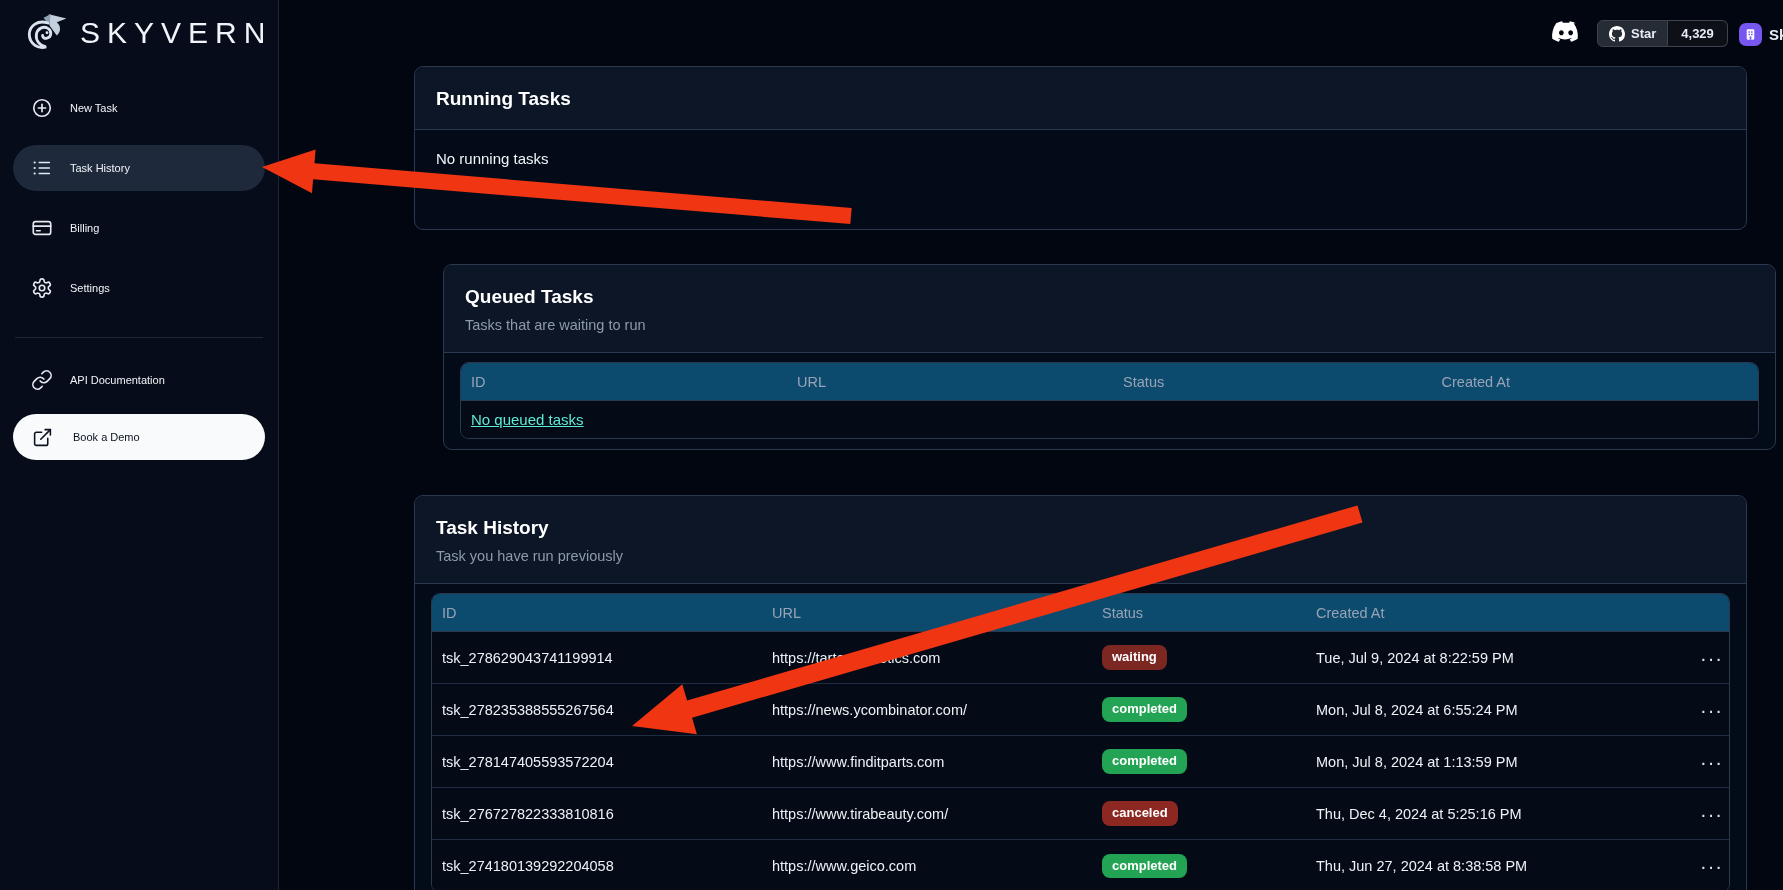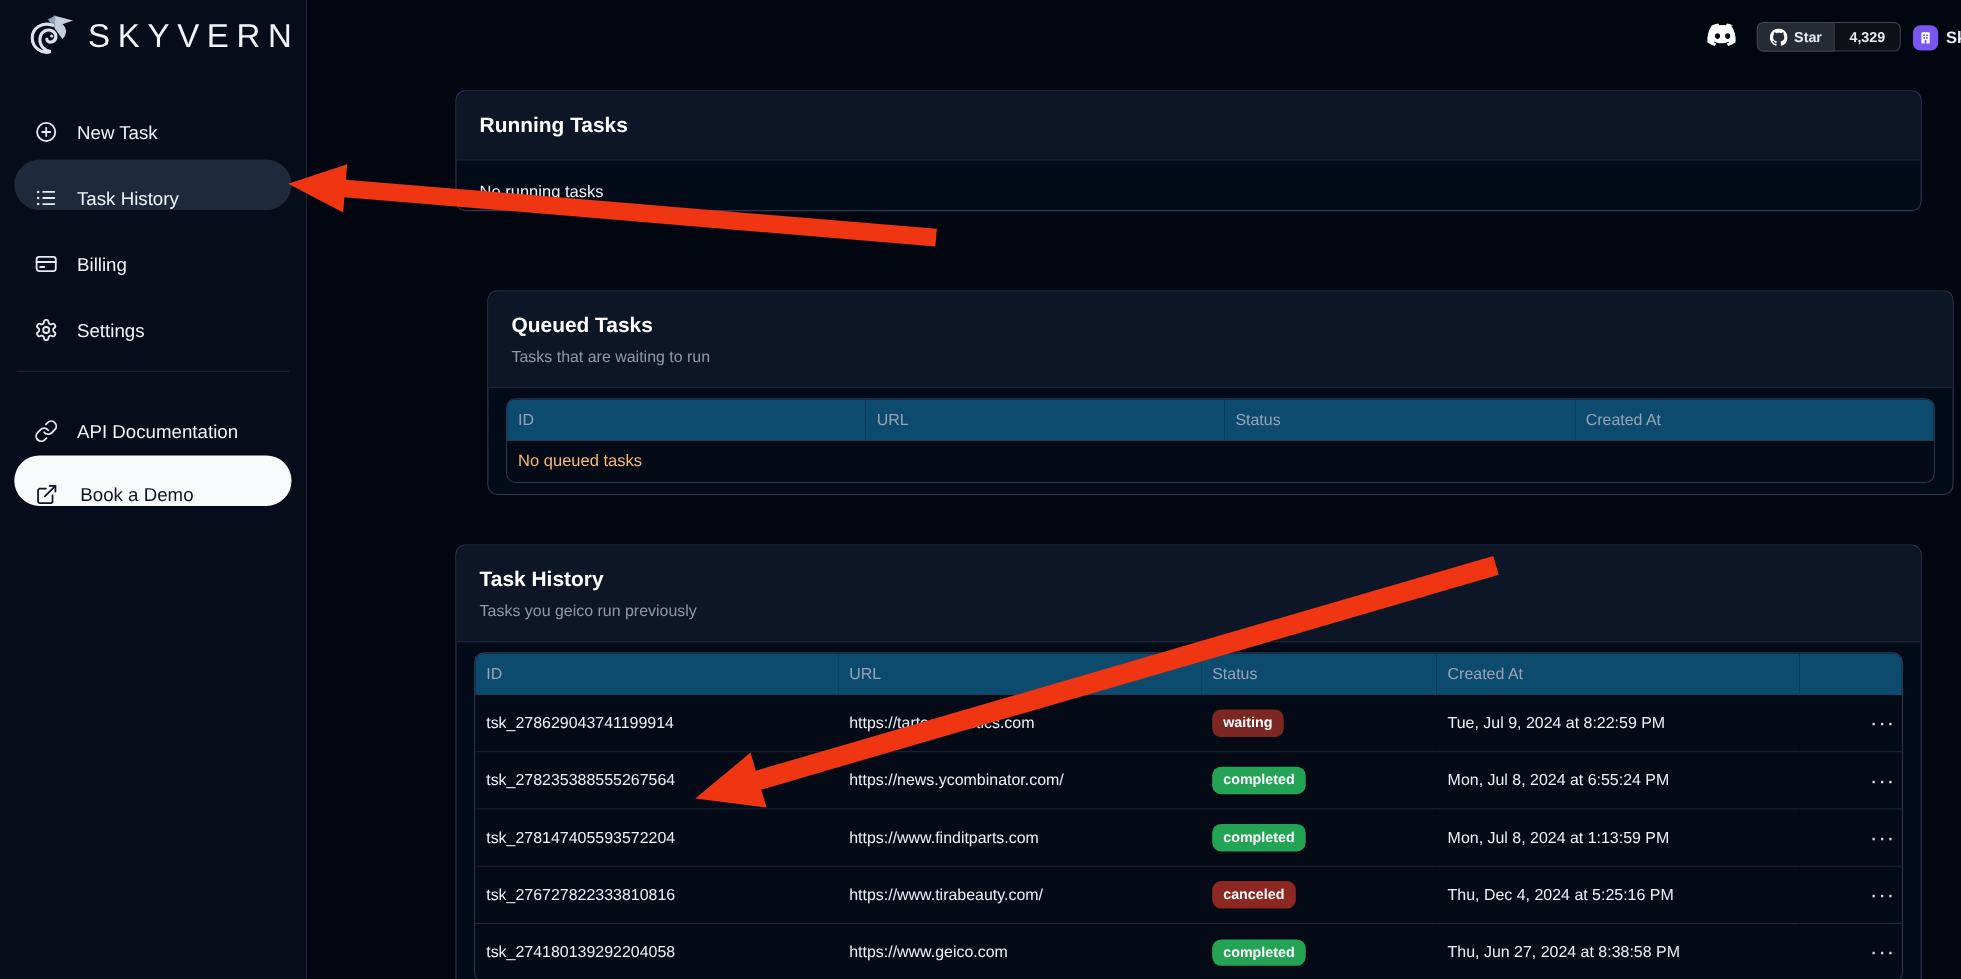--- a/index.html
+++ b/index.html
@@ -18,23 +18,23 @@
   }
   .logo {
     position:absolute; top:10px; left:24px;
     display:flex; align-items:center; gap:10px;
   }
   .logo-text {
     font-size:30px; letter-spacing:7px; color:#f1f5f9; font-weight:400;
   }
   .nav { position:absolute; top:85px; left:0; right:0; display:flex; flex-direction:column; gap:14px; }
   .nav-item {
-    display:flex; align-items:flex-end; gap:17px;
+    display:flex; align-items:center; gap:17px;
     height:46px; margin:0 13px; padding:0 18px;
-    border-radius:24px; color:#f1f5f9; font-size:17px; cursor:pointer;
+    border-radius:24px; color:#f1f5f9; font-size:11px; cursor:pointer;
   }
   .nav-item.active { background:#1e293b; }
   .nav-item.cta { background:#f8fafc; color:#0b1220; }
   .nav-item .icn { width:22px; height:22px; flex:0 0 22px; display:flex; align-items:center; justify-content:center; }
   .nav-divider { height:1px; background:#1e293b; margin:12px 15px 3px 15px; border:0; }
 
   
   .discord { position:absolute; left:1551px; top:21px; width:30px; height:24px; cursor:pointer; }
   .gh-star {
     position:absolute; left:1597px; top:20px; height:27px;
@@ -52,21 +52,21 @@
     position:absolute; left:1739px; top:23px; width:23px; height:23px;
     border-radius:7px; display:flex; align-items:center; justify-content:center; cursor:pointer;
   }
   .user-label { position:absolute; left:1769px; top:26px; font-size:15px; font-weight:600; color:#e8edf4; white-space:nowrap; }
 
   
   .card {
     position:absolute; left:414px; width:1333px;
     background:#040b18; border:1px solid #2a3850; border-radius:9px;
   }
-  .card-running { top:82px; height:110px; }
+  .card-running { top:66px; height:164px; }
   .card-queued  { top:264px; height:186px;margin-left:29px; }
   .card-history { top:495px; height:420px; }
   .card-header {
     background:#0d1626; border-bottom:1px solid #2a3850;
     border-radius:9px 9px 0 0; padding:21px 21px 19px 21px;
   }
   .card-title { font-size:19px; font-weight:700; color:#ffffff; }
   .card-sub { margin-top:9px; font-size:14.5px; color:#8e99ab; }
   .empty-row { padding:20px 21px; font-size:15px; color:#f1f5f9; }
   .card-body { padding:9px 16px 8px 16px; }
@@ -80,21 +80,21 @@
     color:#98a4b6; background:#0c4a6e; border-bottom:1px solid #2a3850;
     padding:0 0 0 10px;
   }
   .tbl tbody td {
     height:52px; font-size:14.5px; color:#eef2f7;
     padding:0 0 0 10px; border-bottom:1px solid #1f2c42;
     background:#040a16;
   }
   .tbl tbody tr:last-child td { border-bottom:0; }
   .tbl tbody tr { cursor:pointer; }
-  .tbl td.empty { height:37px; font-size:15px; color:#fdba74; }
+  .tbl td.empty { height:37px; font-size:15px; color:#5eead4;text-decoration:underline; }
 
   .col-id   { width:330px; }
   .col-url  { width:330px; }
   .col-st   { width:214px; }
   .col-stq  { width:322px; }
   .col-date { width:330px; }
   .col-act  { }
 
   .badge {
     display:inline-block; padding:4px 10px; border-radius:8px;
@@ -255,21 +255,21 @@
           <td class="empty" colspan="4">No queued tasks</td>
         </tr>
       </tbody>
     </table>
   </div>
 </section>
 
 <section class="card card-history">
   <div class="card-header">
     <div class="card-title">Task History</div>
-    <div class="card-sub">Tasks you geico run previously</div>
+    <div class="card-sub">Task you have run previously</div>
   </div>
   <div class="card-body">
     <table class="tbl">
       <thead>
         <tr>
           <th class="col-id">ID</th>
           <th class="col-url">URL</th>
           <th class="col-st">Status</th>
           <th class="col-date">Created At</th>
           <th class="col-act"></th>

